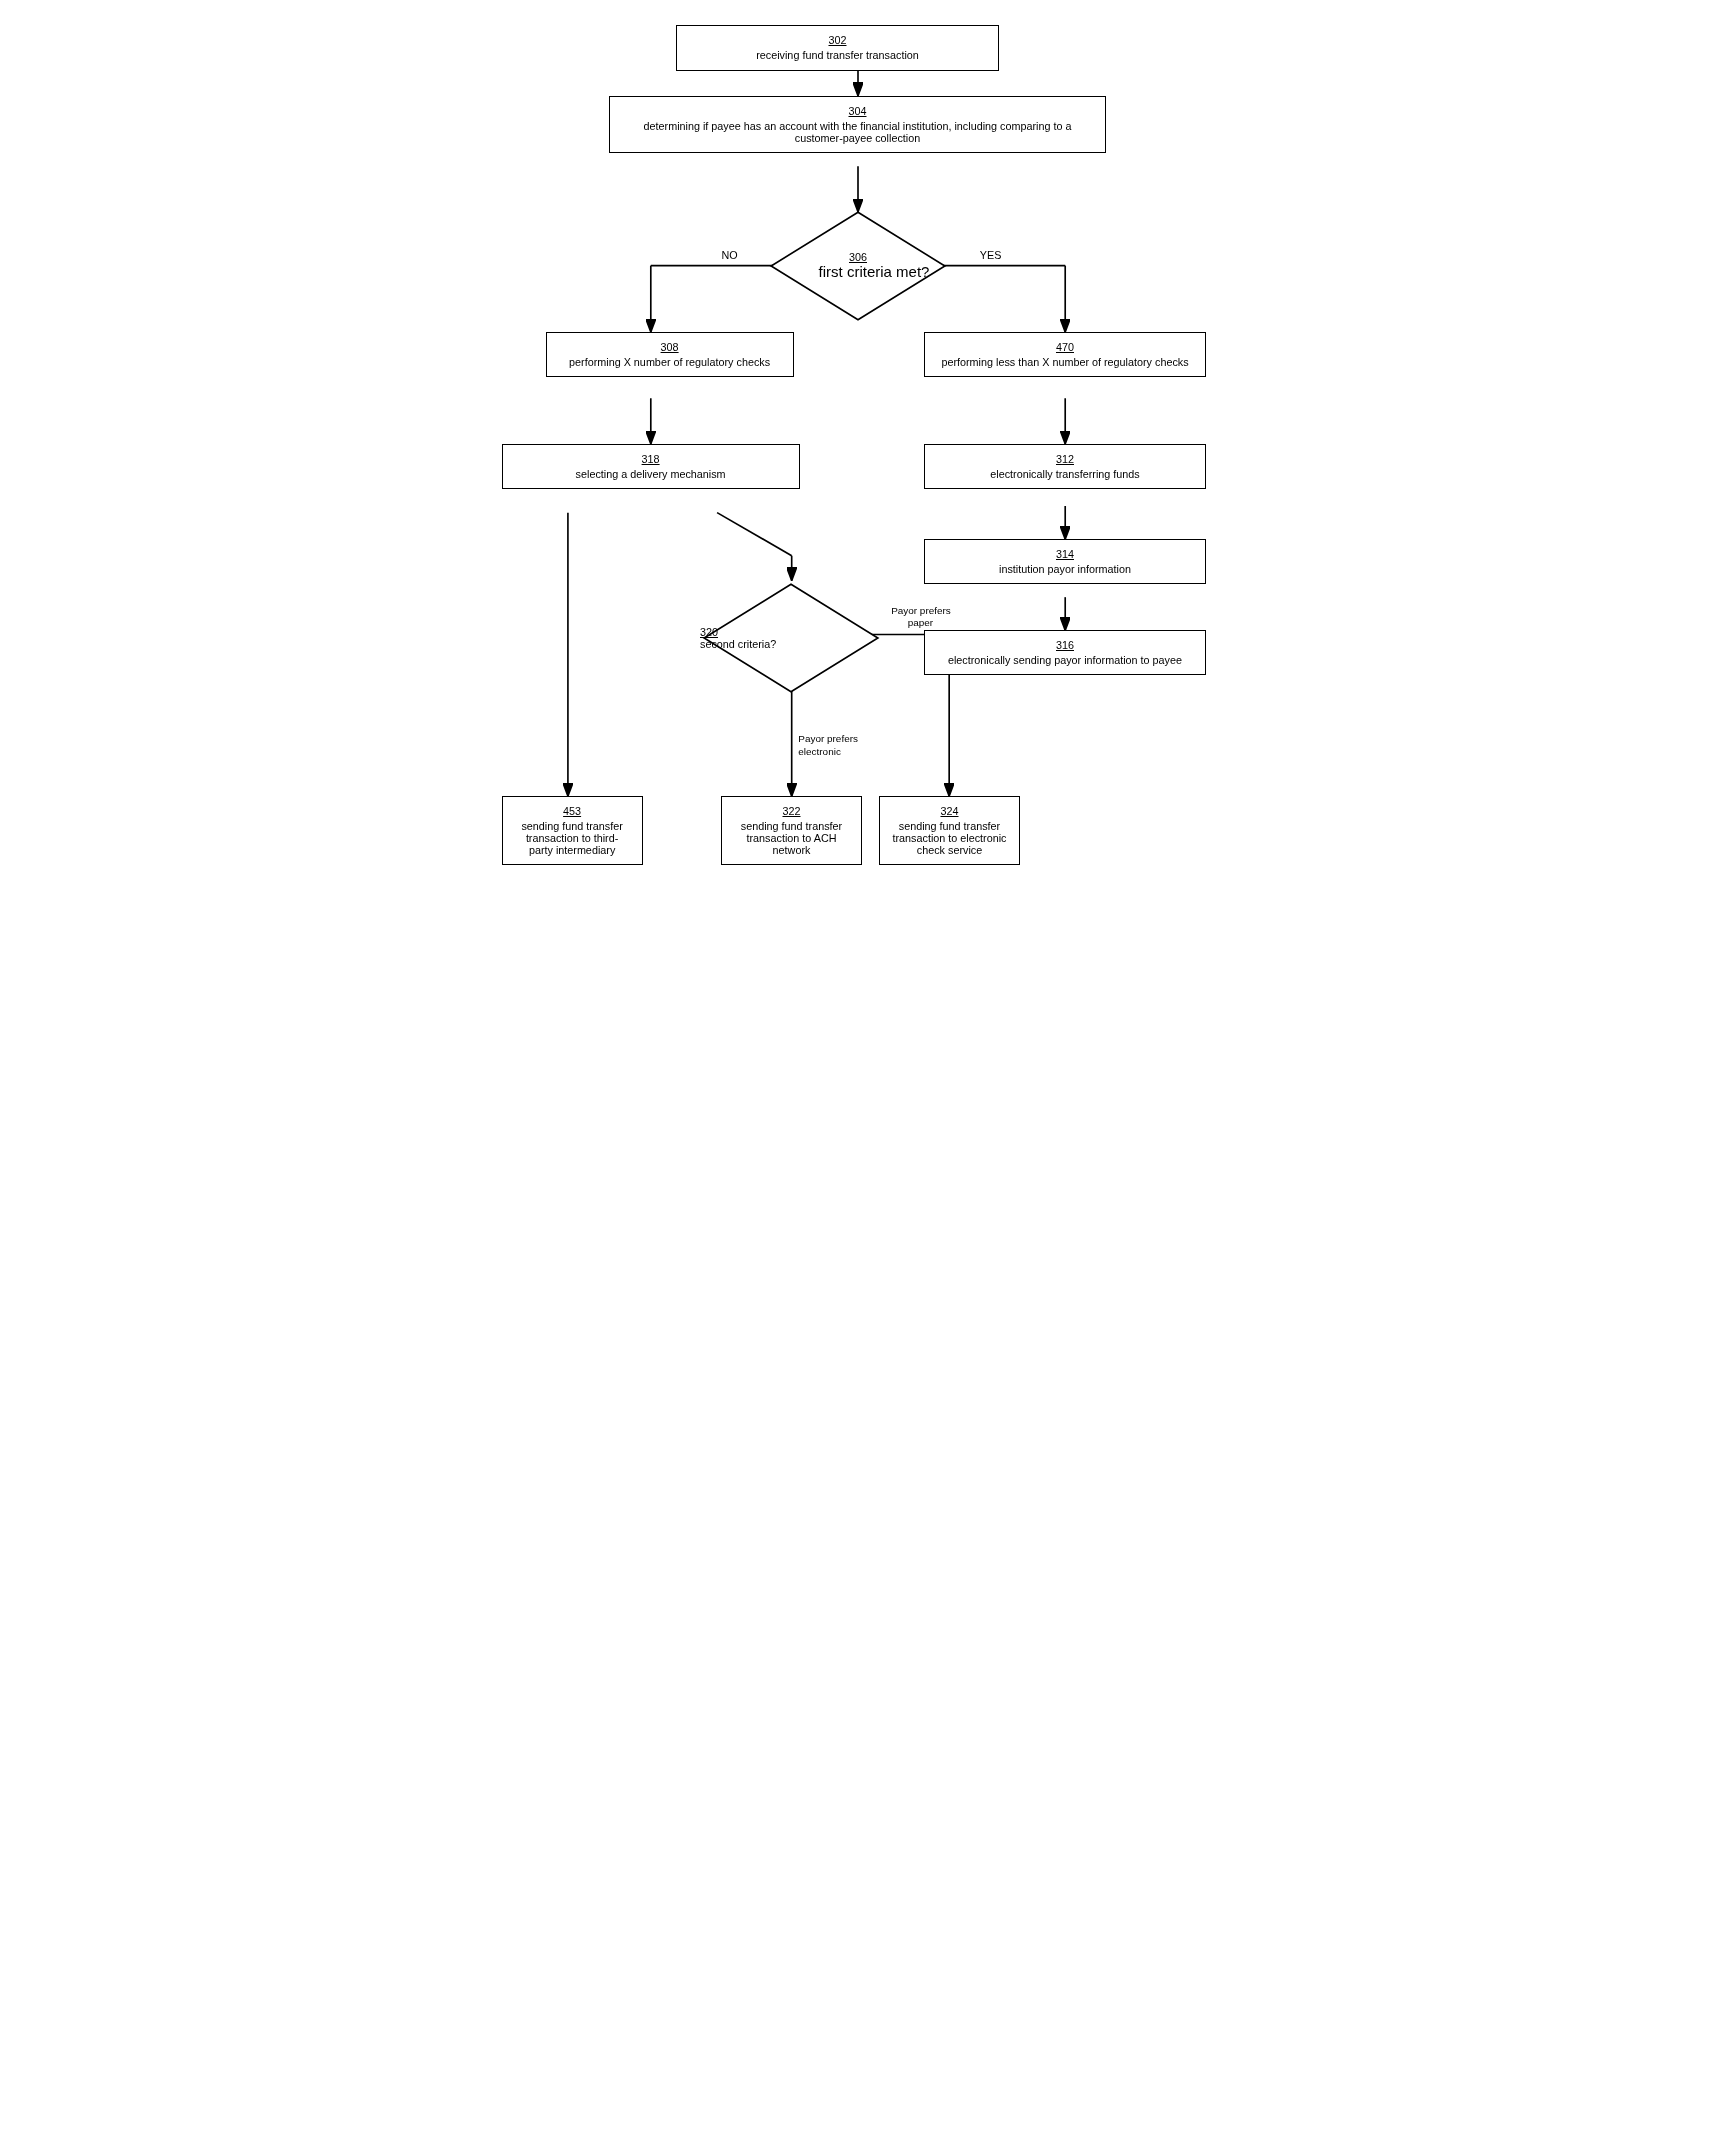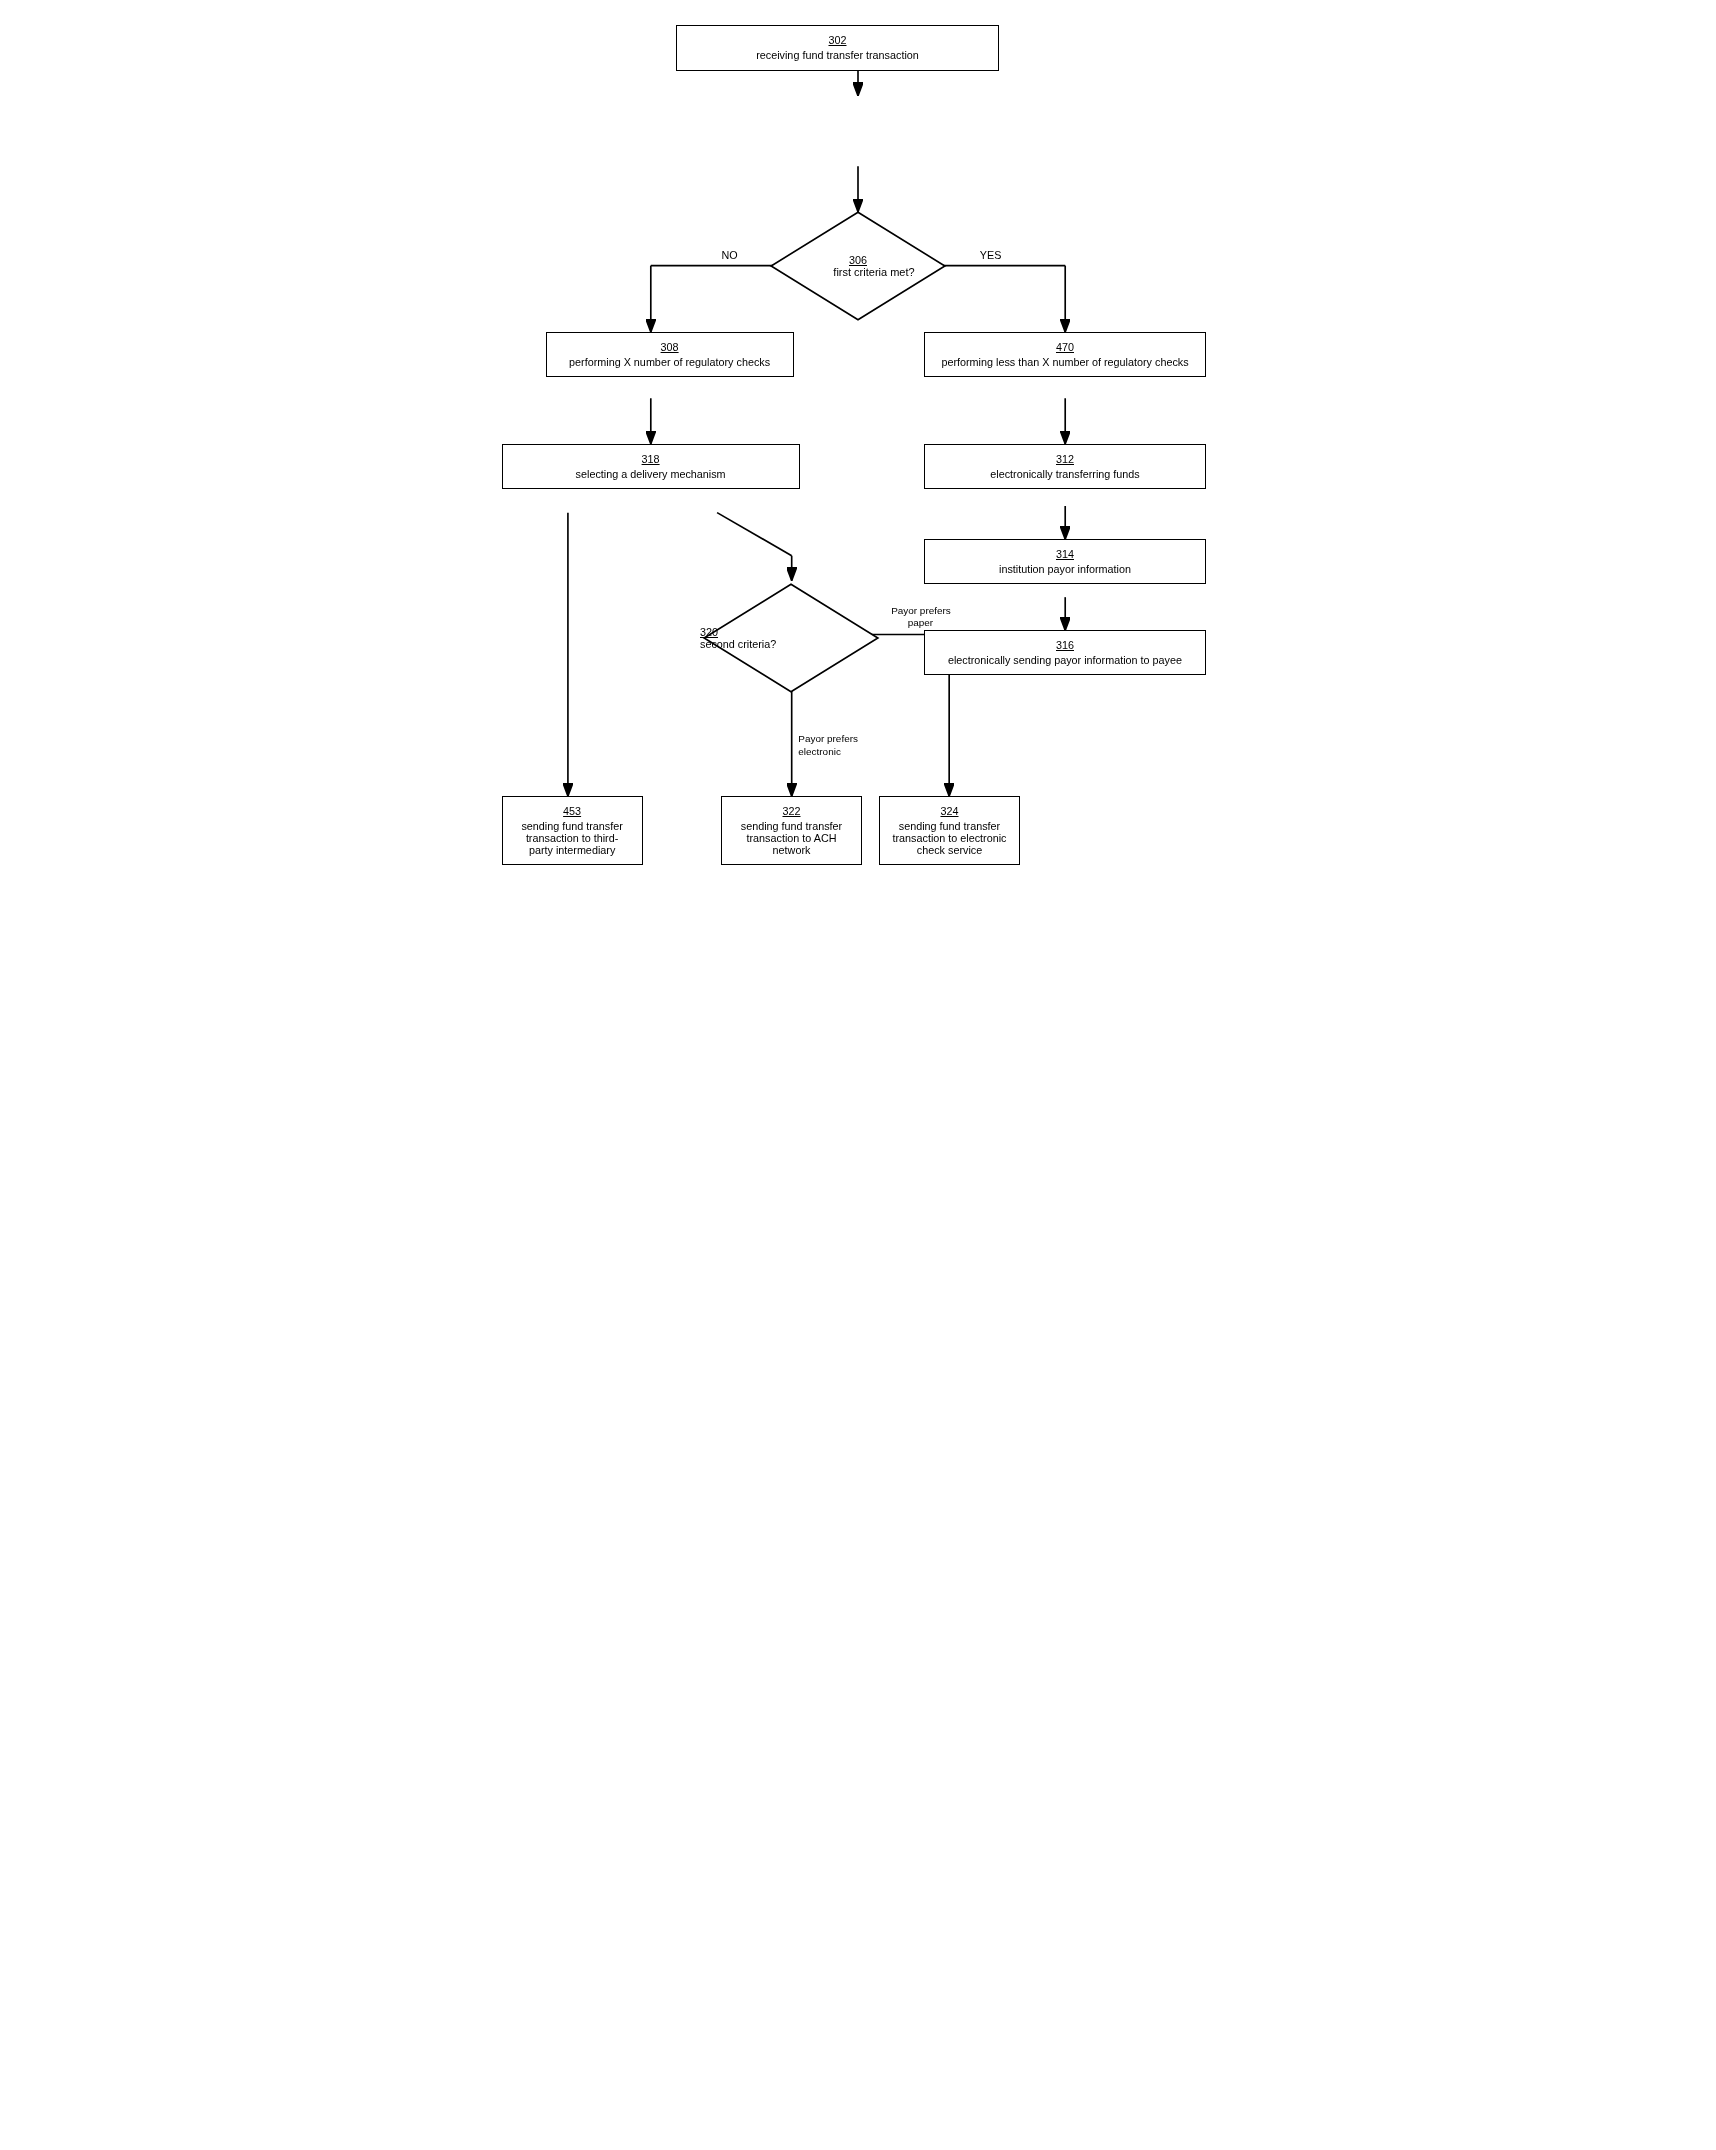--- a/index.html
+++ b/index.html
@@ -109,28 +109,32 @@
       <text x="490" y="720" font-size="12" fill="#000">Payor prefers</text>
       <text x="510" y="735" font-size="12" fill="#000">paper</text>
 
     </svg>
 
     <div class="box" style="left: 191px; top: 8.3px; width: 323px;">
       <span class="step-num">302</span>
       <span>receiving fund transfer transaction</span>
     </div>
 
+    <div class="box" style="left: 124px; top: 79px; width: 497px;">
+      <span class="step-num">304</span>
+      <span>determining if payee has an account with the financial institution, including comparing to a customer-payee collection</span>
+    </div>
 
     <div style="position:absolute; left:282px; top:191px; width:182px; height:116px;">
       <svg width="182" height="116" style="position:absolute;top:0;left:0;" viewBox="0 0 220 140">
         <polygon points="110,5 215,70 110,135 5,70" fill="white" stroke="black" stroke-width="2"></polygon>
       </svg>
       <div style="position:absolute;top:0;left:0;width:182px;height:116px;display:flex;flex-direction:column;align-items:center;justify-content:center;text-align:center;z-index:5;">
         <span style="text-decoration:underline;font-size:10.8px;">306</span>
-        <span style="font-size:11px;margin-left:32px;">first criteria met?</span>
+        <span style="font-size:15px;margin-left:32px;">first criteria met?</span>
       </div>
     </div>
 
     <div class="box" style="left: 16.6px; top: 315px; width: 248px; margin-left: 44px;">
       <span class="step-num">308</span>
       <span>performing X number of regulatory checks</span>
     </div>
 
     <div class="box" style="left: 439px; top: 315px; width: 282px;">
       <span class="step-num">470</span>

